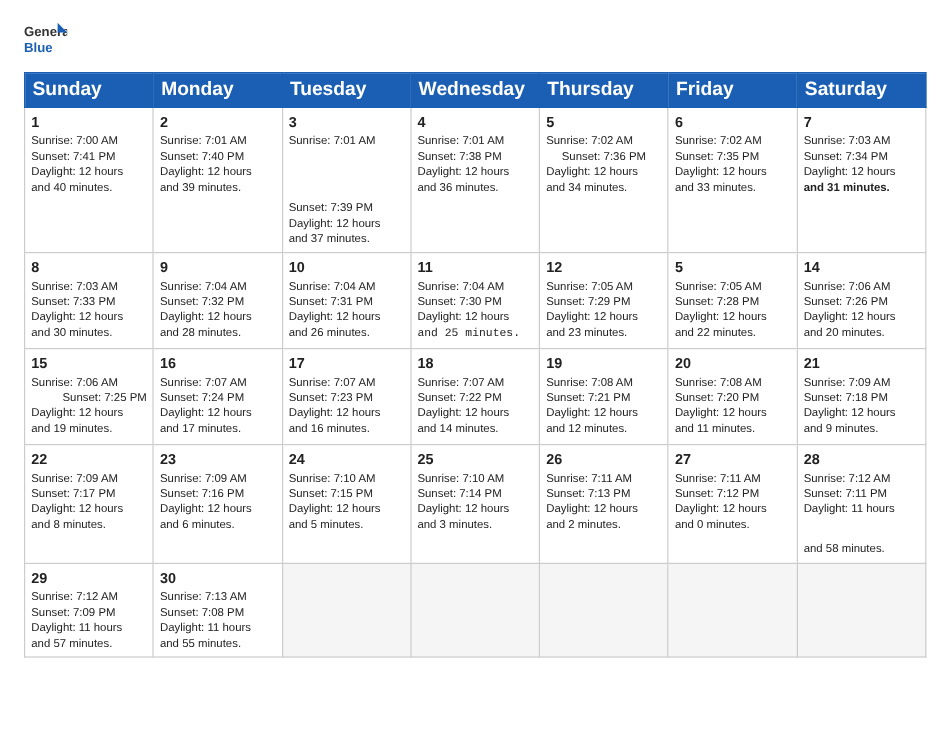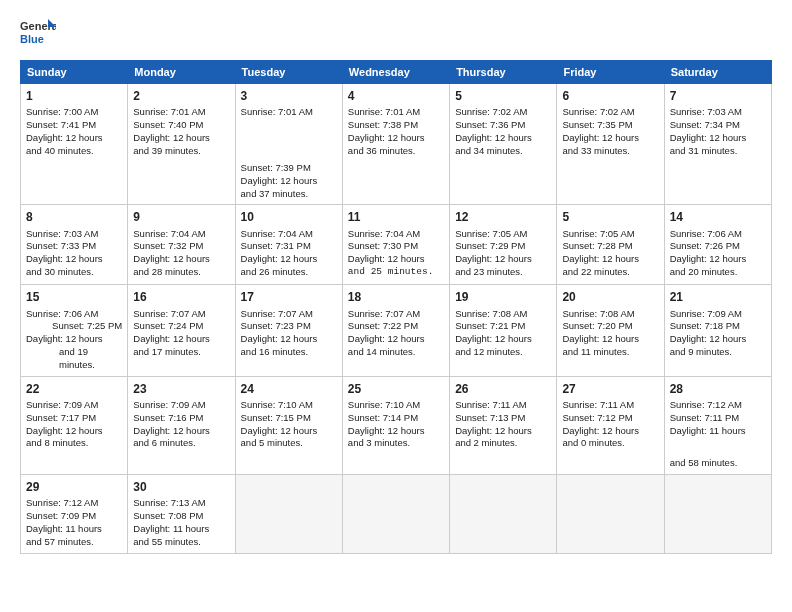--- a/index.html
+++ b/index.html
@@ -43,21 +43,21 @@
     .calendar {
       width: 100%;
       border-collapse: collapse;
       font-size: 10px;
     }
     .calendar th {
       background: #1a5fb4;
       color: #fff;
       text-align: left;
       padding: 5px 6px;
-      font-size: 11px;
+      font-size: 16px;
       font-weight: bold;
       border: 1px solid #1a5fb4;
     }
     .calendar td {
       border: 1px solid #ccc;
       vertical-align: top;
       padding: 4px 5px;
       width: calc(100% / 7);
       height: 80px;
       color: #222;
@@ -134,37 +134,37 @@
           <td>
             <span class="day-num">4</span>
             <span style="display: block;">Sunrise: 7:01 AM</span>
             <span style="display: block;">Sunset: 7:38 PM</span>
             <span style="display: block;">Daylight: 12 hours</span>
             <span style="display: block;">and 36 minutes.</span>
           </td>
           <td>
             <span class="day-num">5</span>
             <span style="display: block;">Sunrise: 7:02 AM</span>
-            <span style="display: block;">Sunset: 7:36 PM</span>
+            <span style="display: block; text-align: center;">Sunset: 7:36 PM</span>
             <span style="display: block;">Daylight: 12 hours</span>
             <span style="display: block;">and 34 minutes.</span>
           </td>
           <td>
             <span class="day-num">6</span>
             <span style="display: block;">Sunrise: 7:02 AM</span>
             <span style="display: block;">Sunset: 7:35 PM</span>
             <span style="display: block;">Daylight: 12 hours</span>
             <span style="display: block;">and 33 minutes.</span>
           </td>
           <td>
             <span class="day-num">7</span>
             <span style="display: block;">Sunrise: 7:03 AM</span>
             <span style="display: block;">Sunset: 7:34 PM</span>
             <span style="display: block;">Daylight: 12 hours</span>
-            <span style="display: block;">and 31 minutes.</span>
+            <span style="display: block; font-weight: bold;">and 31 minutes.</span>
           </td>
         </tr>
         <tr>
           <td>
             <span class="day-num">8</span>
             <span style="display: block;">Sunrise: 7:03 AM</span>
             <span style="display: block;">Sunset: 7:33 PM</span>
             <span style="display: block;">Daylight: 12 hours</span>
             <span style="display: block;">and 30 minutes.</span>
           </td>
@@ -210,21 +210,21 @@
             <span style="display: block;">Daylight: 12 hours</span>
             <span style="display: block;">and 20 minutes.</span>
           </td>
         </tr>
         <tr>
           <td>
             <span class="day-num">15</span>
             <span style="display: block;">Sunrise: 7:06 AM</span>
             <span style="display: block; text-align: right;">Sunset: 7:25 PM</span>
             <span style="display: block;">Daylight: 12 hours</span>
-            <span style="display: block; margin-left: 33px;">and 19 minutes.</span>
+            <span style="display: block;">and 19 minutes.</span>
           </td>
           <td>
             <span class="day-num">16</span>
             <span style="display: block;">Sunrise: 7:07 AM</span>
             <span style="display: block;">Sunset: 7:24 PM</span>
             <span style="display: block;">Daylight: 12 hours</span>
             <span style="display: block;">and 17 minutes.</span>
           </td>
           <td>
             <span class="day-num">17</span>

